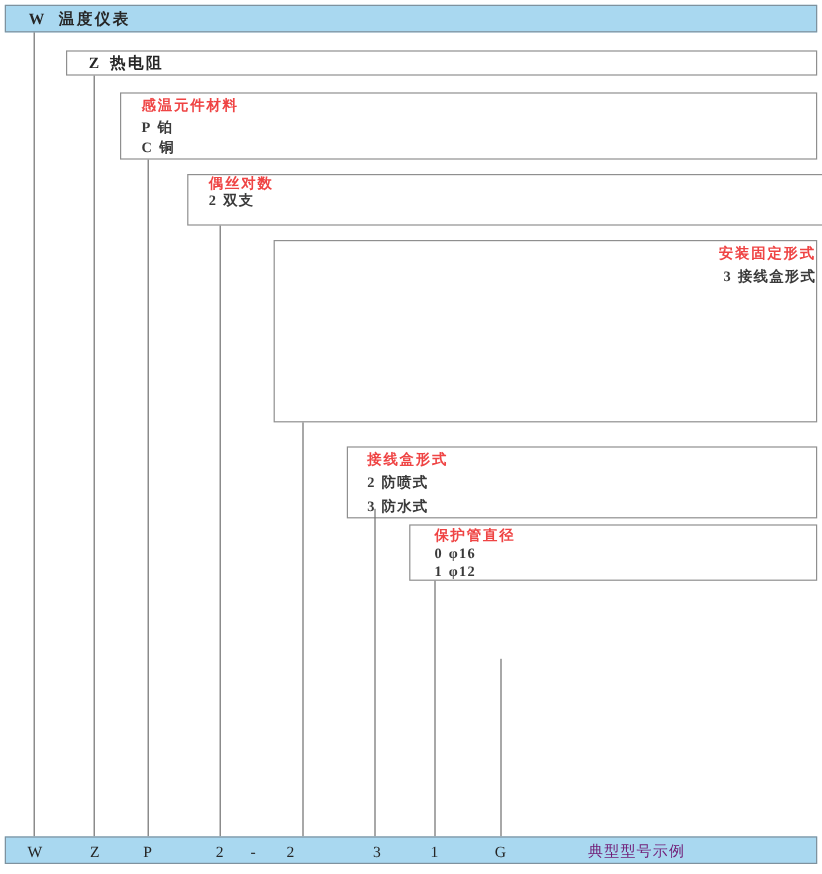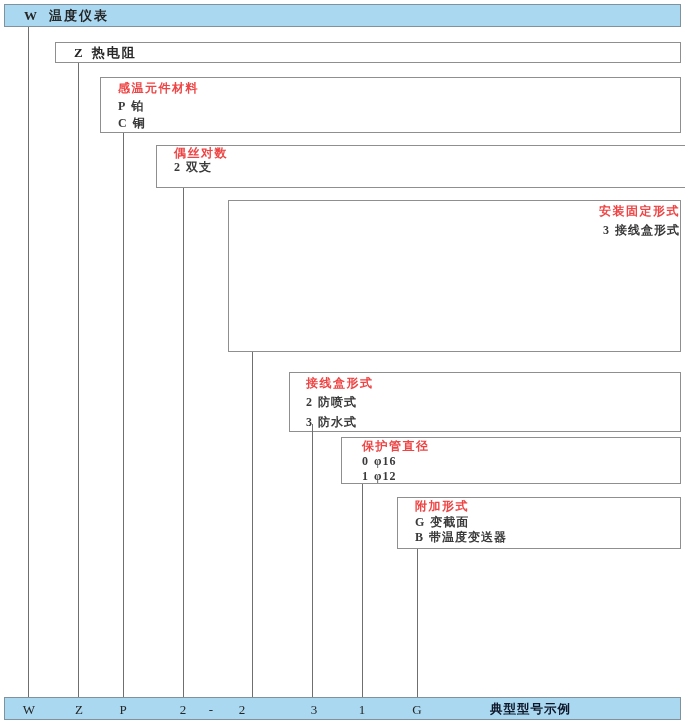--- a/index.html
+++ b/index.html
@@ -48,21 +48,21 @@
   
   .bchar{
     position:absolute;top:0;height:23px;line-height:23px;transform:translateX(-50%);
     font-size:13px;font-weight:normal;color:#252525;letter-spacing:0;
   }
   .bc-0{left:24px;} .bc-1{left:74px;} .bc-2{left:118px;} .bc-3{left:178px;}
   .bc-4{left:206px;} .bc-5{left:237px;} .bc-6{left:309px;} .bc-7{left:357px;}
   .bc-8{left:412px;}
   .bcaption{
     position:absolute;left:485px;top:0;height:23px;line-height:23px;
-    font-size:12.5px;font-weight:bold;letter-spacing:1px;color:#0f172a;transform:none;
+    font-size:12.5px;font-weight:normal;letter-spacing:1px;color:#701a75;transform:none;
   }
 </style>
 </head>
 <body>
 
 <div class="canvas">
 
   <div class="bar bar-top">
     <span class="code">W</span>
     <span class="lbl">温度仪表</span>
@@ -94,25 +94,20 @@
     <div class="ln"><span class="code">2</span><span class="lbl">防喷式</span></div>
     <div class="ln"><span class="code">3</span><span class="lbl">防水式</span></div>
   </div>
 
   <div class="box b4">
     <div class="ln title">保护管直径</div>
     <div class="ln"><span class="code">0</span><span class="lbl">φ16</span></div>
     <div class="ln"><span class="code">1</span><span class="lbl">φ12</span></div>
   </div>
 
-  <div class="box b5">
-    <div class="ln title">附加形式</div>
-    <div class="ln"><span class="code">G</span><span class="lbl">变截面</span></div>
-    <div class="ln"><span class="code">B</span><span class="lbl">带温度变送器</span></div>
-  </div>
 
   <div class="vline vl-w"></div>
   <div class="vline vl-z"></div>
   <div class="vline vl-p"></div>
   <div class="vline vl-2a"></div>
   <div class="vline vl-2b"></div>
   <div class="vline vl-3"></div>
   <div class="vline vl-1"></div>
   <div class="vline vl-g"></div>
 

